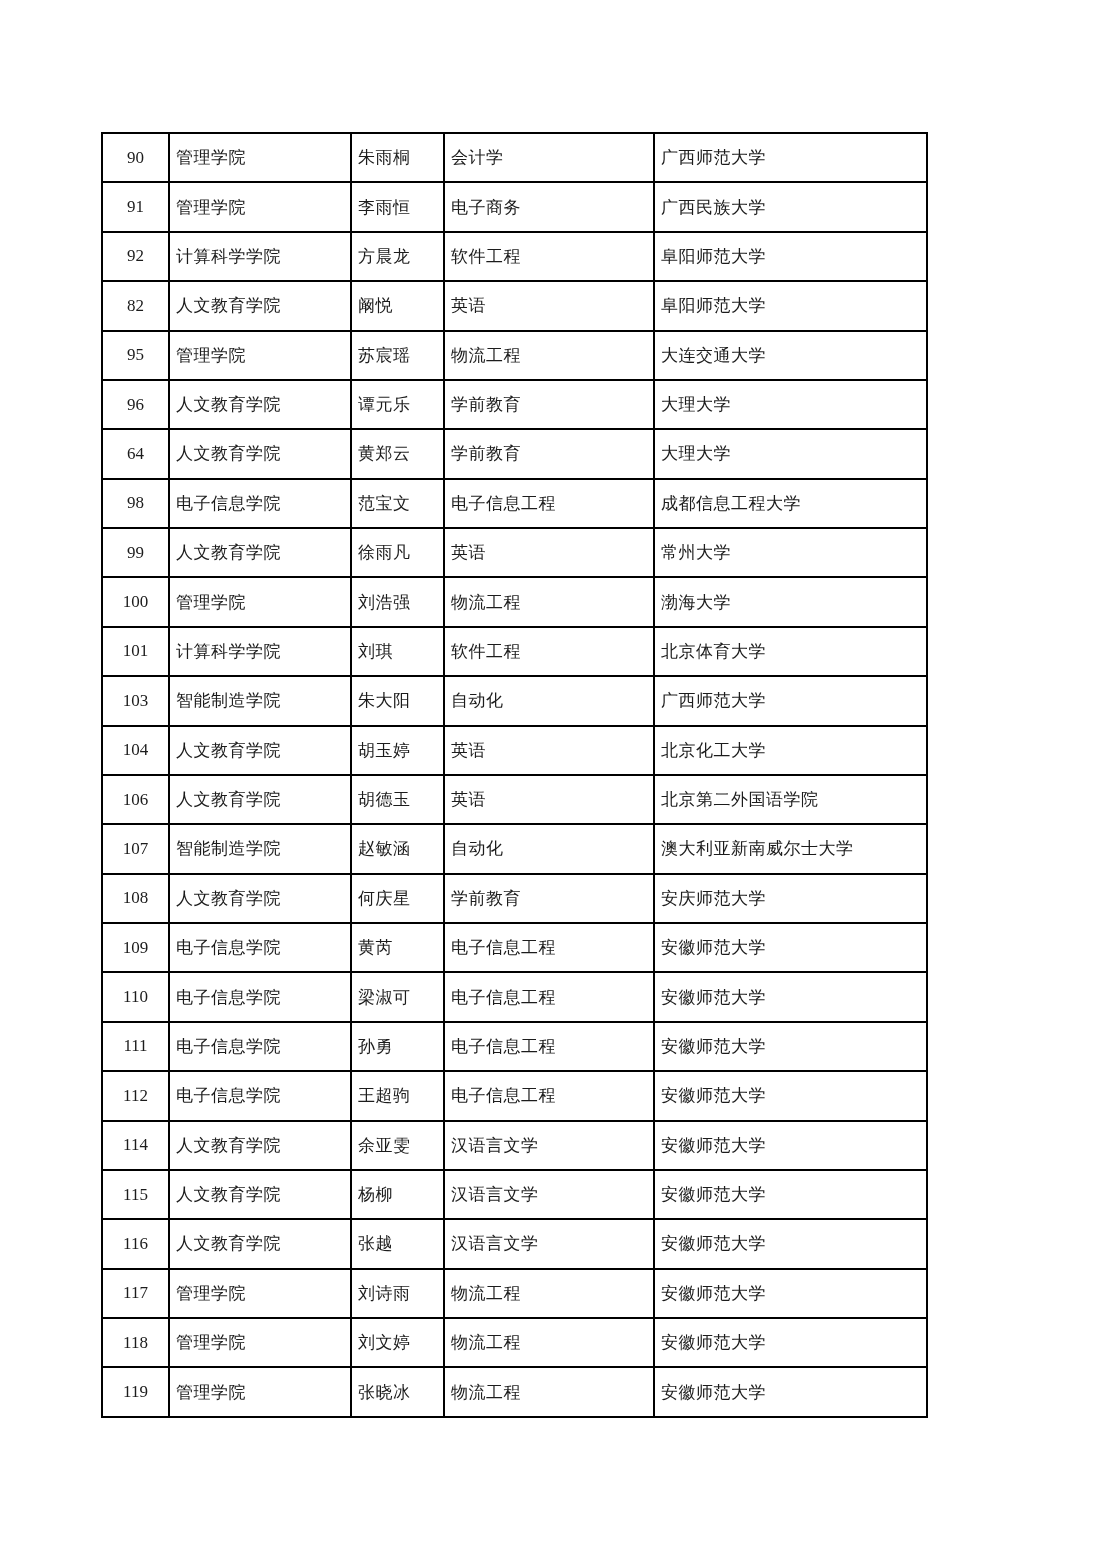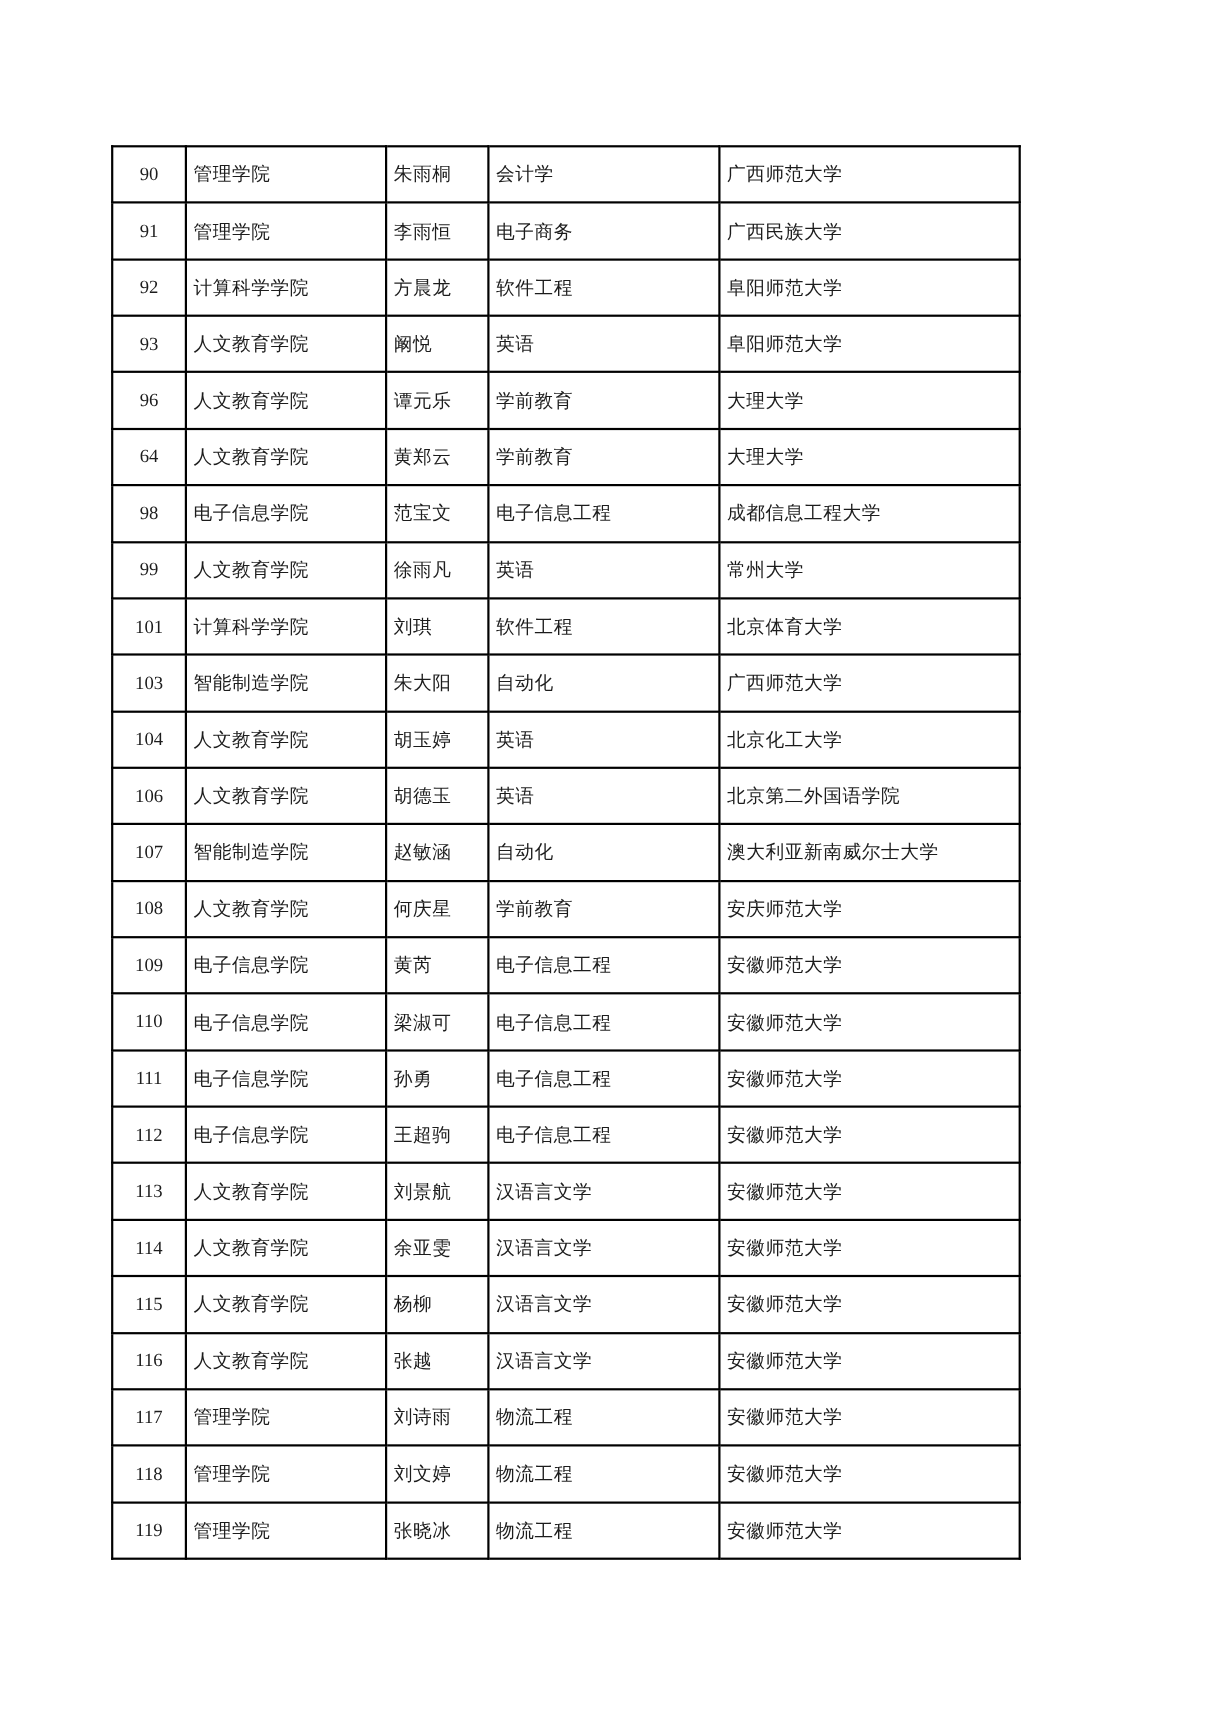--- a/index.html
+++ b/index.html
@@ -71,25 +71,32 @@
         <td class="col-university">广西民族大学</td>
       </tr>
         <tr class="">
         <td class="col-number">92</td>
         <td class="col-college">计算科学学院</td>
         <td class="col-name">方晨龙</td>
         <td class="col-major">软件工程</td>
         <td class="col-university">阜阳师范大学</td>
       </tr>
         <tr class="">
-        <td class="col-number">93</td>
+        <td class="col-number">82</td>
         <td class="col-college">人文教育学院</td>
         <td class="col-name">阚悦</td>
         <td class="col-major">英语</td>
         <td class="col-university">阜阳师范大学</td>
+      </tr>
+        <tr class="">
+        <td class="col-number">95</td>
+        <td class="col-college">管理学院</td>
+        <td class="col-name">苏宸瑶</td>
+        <td class="col-major">物流工程</td>
+        <td class="col-university">大连交通大学</td>
       </tr>
         <tr class="">
         <td class="col-number">96</td>
         <td class="col-college">人文教育学院</td>
         <td class="col-name">谭元乐</td>
         <td class="col-major">学前教育</td>
         <td class="col-university">大理大学</td>
       </tr>
         <tr class="">
         <td class="col-number">64</td>
@@ -104,20 +111,27 @@
         <td class="col-name">范宝文</td>
         <td class="col-major">电子信息工程</td>
         <td class="col-university">成都信息工程大学</td>
       </tr>
         <tr class="">
         <td class="col-number">99</td>
         <td class="col-college">人文教育学院</td>
         <td class="col-name">徐雨凡</td>
         <td class="col-major">英语</td>
         <td class="col-university">常州大学</td>
+      </tr>
+        <tr class="">
+        <td class="col-number">100</td>
+        <td class="col-college">管理学院</td>
+        <td class="col-name">刘浩强</td>
+        <td class="col-major">物流工程</td>
+        <td class="col-university">渤海大学</td>
       </tr>
         <tr class="">
         <td class="col-number">101</td>
         <td class="col-college">计算科学学院</td>
         <td class="col-name">刘琪</td>
         <td class="col-major">软件工程</td>
         <td class="col-university">北京体育大学</td>
       </tr>
         <tr class="">
         <td class="col-number">103</td>
@@ -176,27 +190,20 @@
         <td class="col-university">安徽师范大学</td>
       </tr>
         <tr class="">
         <td class="col-number">112</td>
         <td class="col-college">电子信息学院</td>
         <td class="col-name">王超驹</td>
         <td class="col-major">电子信息工程</td>
         <td class="col-university">安徽师范大学</td>
       </tr>
         <tr class="">
-        <td class="col-number">113</td>
-        <td class="col-college">人文教育学院</td>
-        <td class="col-name">刘景航</td>
-        <td class="col-major">汉语言文学</td>
-        <td class="col-university">安徽师范大学</td>
-      </tr>
-        <tr class="">
         <td class="col-number">114</td>
         <td class="col-college">人文教育学院</td>
         <td class="col-name">余亚雯</td>
         <td class="col-major">汉语言文学</td>
         <td class="col-university">安徽师范大学</td>
       </tr>
         <tr class="">
         <td class="col-number">115</td>
         <td class="col-college">人文教育学院</td>
         <td class="col-name">杨柳</td>

